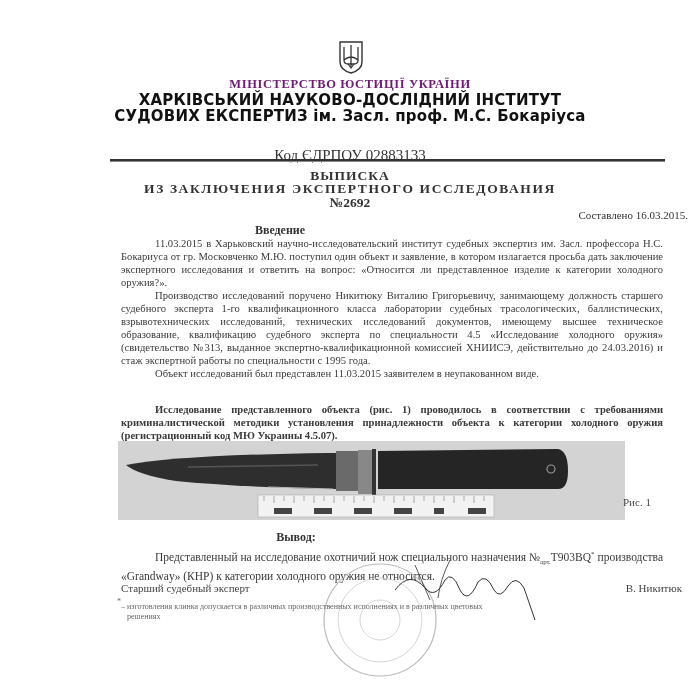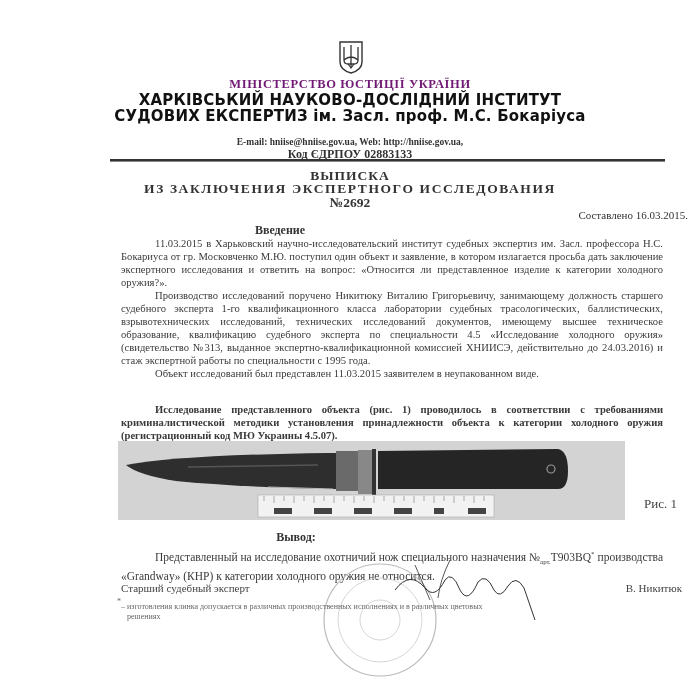--- a/index.html
+++ b/index.html
@@ -13,41 +13,41 @@
     .page { position: absolute; left: 0; top: 0; width: 700px; height: 700px; }
     .emblem {
       position: absolute; left: 338px; top: 40px; width: 26px; height: 34px;
     }
     .hdr-line { position: absolute; left: 0; width: 700px; text-align: center; white-space: nowrap; }
     .ministry { top: 77px; font-size: 12.5px; font-weight: bold; letter-spacing: 0.6px; color: #701a75; }
     .inst1 { top: 90px; font-family: "DejaVu Sans", sans-serif; font-size: 15px; font-weight: bold; color: #111; letter-spacing: 0.2px; transform: scaleY(1.1); }
     .inst2 { top: 107px; font-family: "DejaVu Sans", sans-serif; font-size: 15px; font-weight: bold; color: #111; letter-spacing: 0.2px; transform: scaleY(1.1); }
     .addr { top: 126px; font-size: 9.5px; font-weight: bold; color: #333; }
     .email { top: 137px; font-size: 9.5px; font-weight: bold; color: #333; }
-    .code { top: 147px; font-size: 12px; font-weight: bold; color: #333; }
+    .code { top: 147px; font-size: 15px; font-weight: normal; color: #333; }
     .rule { position: absolute; left: 110px; width: 555px; top: 159px; height: 2px; background: #333; border-bottom: 1px solid #888; }
 
     .title1 { top: 168px; font-size: 13.5px; font-weight: bold; letter-spacing: 1px; color: #333; }
     .title2 { top: 181px; font-size: 13.5px; font-weight: bold; letter-spacing: 1.6px; color: #333; }
     .title3 { top: 195px; font-size: 13.5px; font-weight: bold; color: #333; }
     .composed { position: absolute; right: 12px; top: 209px; font-size: 11px; color: #333; }
 
     .section-h { position: absolute; left: 0; width: 560px; text-align: center; font-size: 12px; font-weight: bold; color: #333; }
     .para {
       position: absolute; left: 121px; width: 542px;
       font-size: 10.6px; line-height: 13px; text-align: justify; color: #3a3a3a;
     }
     .para p { margin: 0; text-indent: 34px; }
 
     .photo {
       position: absolute; left: 118px; top: 441px; width: 507px; height: 79px;
       background: linear-gradient(#d9d9d9, #cfcfcf);
       overflow: hidden;
     }
-    .fig-label { position: absolute; left: 644px; top: 496px; font-size: 13px; color: #444; }
+    .fig-label { position: absolute; left: 623px; top: 496px; font-size: 11px; color: #444; }
 
     .conclusion {
       position: absolute; left: 121px; width: 542px; top: 548px;
       font-size: 11.5px; line-height: 13.5px; text-align: justify; color: #3a3a3a;
     }
     .conclusion p { margin: 0; text-indent: 34px; }
     .signer { position: absolute; left: 121px; top: 582px; font-size: 11px; color: #444; }
     .signer-name { position: absolute; right: 18px; top: 582px; font-size: 11px; color: #444; }
     .footnote-star { position: absolute; left: 117px; top: 597px; font-size: 8px; color: #666; }
     .footnote { position: absolute; left: 121px; top: 602px; width: 560px; font-size: 8px; line-height: 10px; color: #666; }
@@ -62,21 +62,20 @@
 
   <svg class="emblem" viewBox="0 0 26 34">
     <path d="M2 2 H24 V22 Q24 30 13 33 Q2 30 2 22 Z" fill="none" stroke="#333" stroke-width="1.4"></path>
     <path d="M6 7 V20 Q6 24 10 24 H16 Q20 24 20 20 V7 M13 5 V27 M6 20 Q13 14 20 20" fill="none" stroke="#333" stroke-width="1.3"></path>
     <path d="M10 24 L13 28 L16 24" fill="none" stroke="#333" stroke-width="1.1"></path>
   </svg>
 
   <div class="hdr-line ministry">МІНІСТЕРСТВО ЮСТИЦІЇ УКРАЇНИ</div>
   <div class="hdr-line inst1">ХАРКІВСЬКИЙ НАУКОВО-ДОСЛІДНИЙ ІНСТИТУТ</div>
   <div class="hdr-line inst2">СУДОВИХ ЕКСПЕРТИЗ ім. Засл. проф. М.С. Бокаріуса</div>
-  <div class="hdr-line email">E-mail: hniise@hniise.gov.ua, Web: http://hniise.gov.ua,</div>
   <div class="hdr-line code">Код ЄДРПОУ 02883133</div>
   <div class="rule"></div>
 
   <div class="hdr-line title1">ВЫПИСКА</div>
   <div class="hdr-line title2">ИЗ ЗАКЛЮЧЕНИЯ ЭКСПЕРТНОГО ИССЛЕДОВАНИЯ</div>
   <div class="hdr-line title3">№2692</div>
   <div class="composed">Составлено 16.03.2015.</div>
 
   <div class="section-h" style="top:223px;">Введение</div>
   <div class="para" style="top:237px;">

